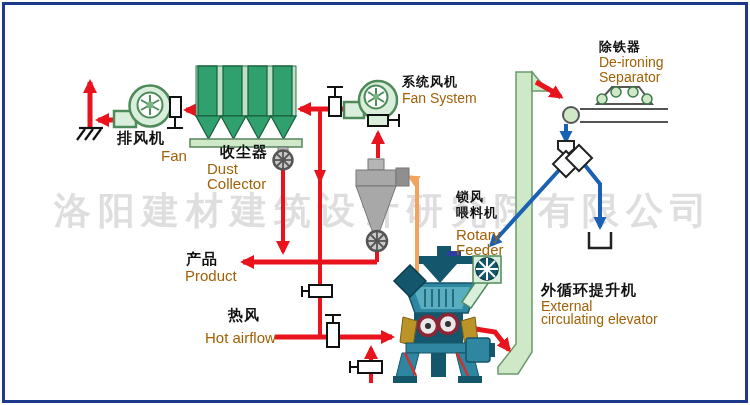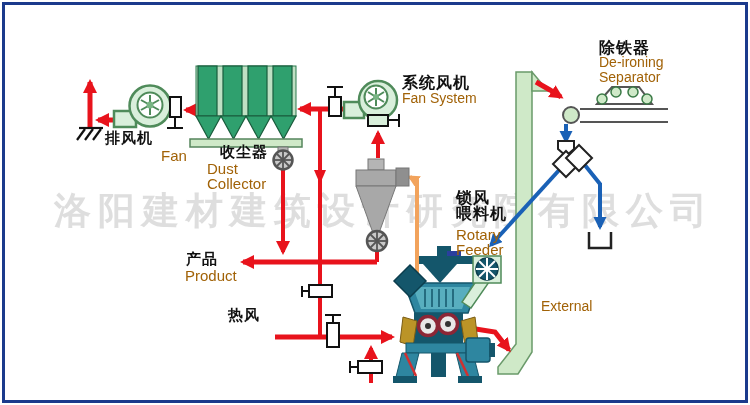--- a/index.html
+++ b/index.html
@@ -5,21 +5,21 @@
   html,body{margin:0;padding:0;background:#fff;}
   #stage{position:relative;width:750px;height:405px;background:#fff;overflow:hidden;
          font-family:"Liberation Sans",sans-serif;}
   #frame{position:absolute;left:2px;top:2px;width:740px;height:395px;
          border:3px solid var(--frame_blue);pointer-events:none;}
   #wm{position:absolute;left:54px;top:186px;font-size:37px;font-weight:700;
       letter-spacing:7px;white-space:nowrap;color:var(--watermark);opacity:.6;}
   svg{position:absolute;left:0;top:0;}
   .lbl{position:absolute;color:#111;line-height:1.05;white-space:nowrap;}
   .cn{font-weight:700;font-size:15px;letter-spacing:1px;}
-  .cn.sm{font-size:16px;}
+  .cn.sm{font-size:13px;}
   .en{font-weight:400;font-size:15px;color:#a16207;}
   .en.sm{font-size:14px;}
   
   .pr{stroke:var(--red);stroke-width:5;fill:none;}
   .pr4{stroke:var(--red);stroke-width:4;fill:none;}
   .pb{stroke:var(--blue);stroke-width:4;fill:none;}
   .po{stroke:var(--orange);stroke-width:4;fill:none;}
   .blk{stroke:#111;stroke-width:2;fill:none;}
   .vbody{fill:#fff;stroke:#111;stroke-width:2;}
 </style>
@@ -249,21 +249,21 @@
 
     <g fill="#fff" stroke="#222" stroke-width="2">
       <polygon points="558,141 574,141 574,149 566,156 558,149"></polygon>
       <polygon points="566,151 579,164 566,177 553,164"></polygon>
       <polygon points="579,145 592,158 579,171 566,158"></polygon>
     </g>
 
     <polyline points="589,232 589,248 611,248 611,232" fill="none" stroke="#222" stroke-width="2.5"></polyline>
   </svg>
 
-  <div class="lbl cn" style="left:105px;top:130px;">排风机</div>
+  <div class="lbl cn" style="left:117px;top:130px;">排风机</div>
   <div class="lbl en" style="left:137px;top:148px;margin-left:24px;">Fan</div>
 
   <div class="lbl cn" style="left:205px;top:144px;padding-left:15px;">收尘器</div>
   <div class="lbl en" style="left:207px;top:161px;">Dust</div>
   <div class="lbl en" style="left:207px;top:176px;">Collector</div>
 
   <div class="lbl cn sm" style="left:402px;top:75px;text-align:center;">系统风机</div>
   <div class="lbl en sm" style="left:402px;top:91px;">Fan System</div>
 
   <div class="lbl cn sm" style="left:599px;top:40px;">除铁器</div>
@@ -272,17 +272,20 @@
 
   <div class="lbl cn sm" style="left:456px;top:190px;">锁风</div>
   <div class="lbl cn sm" style="left:456px;top:206px;">喂料机</div>
   <div class="lbl en" style="left:456px;top:227px;">Rotary</div>
   <div class="lbl en" style="left:456px;top:242px;">Feeder</div>
 
   <div class="lbl cn" style="left:186px;top:251px;">产品</div>
   <div class="lbl en" style="left:185px;top:268px;">Product</div>
 
   <div class="lbl cn" style="left:228px;top:307px;">热风</div>
-
+  <div class="lbl en" style="left:205px;top:330px;">Hot airflow</div>
+
+  <div class="lbl cn" style="left:541px;top:282px;">外循环提升机</div>
   <div class="lbl en sm" style="left:541px;top:299px;">External</div>
+  <div class="lbl en sm" style="left:541px;top:312px;">circulating elevator</div>
 
   <div id="frame"></div>
 </div>
 
 </body></html>

